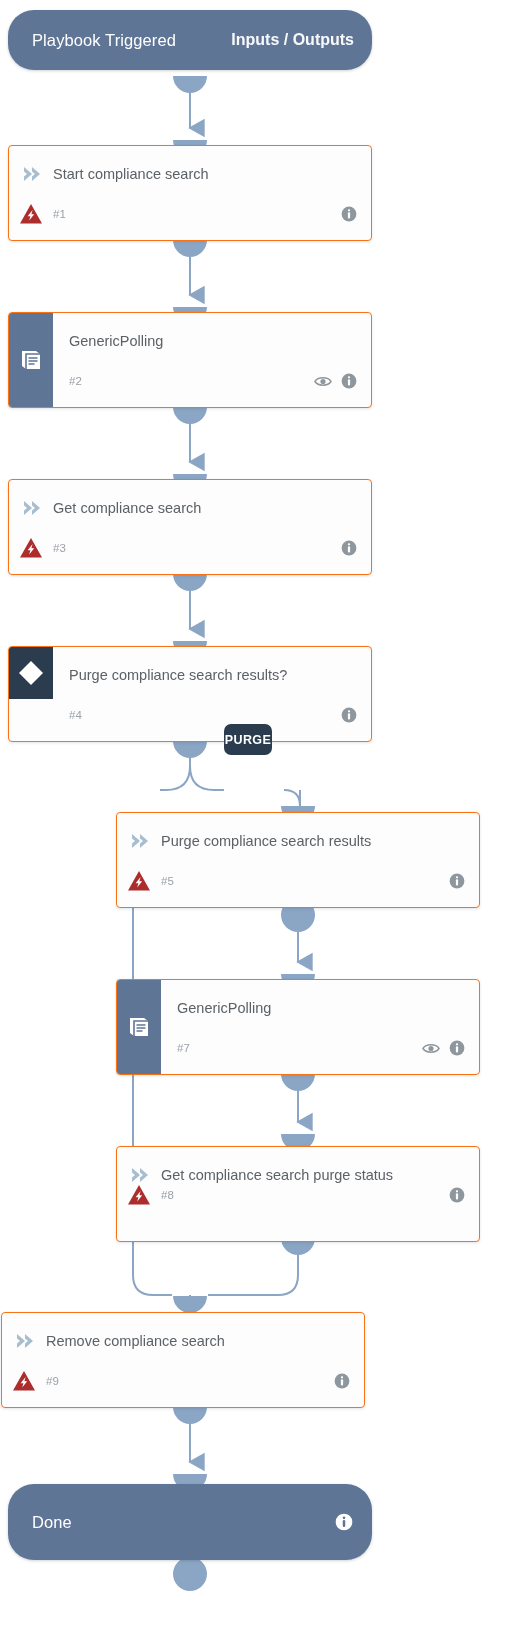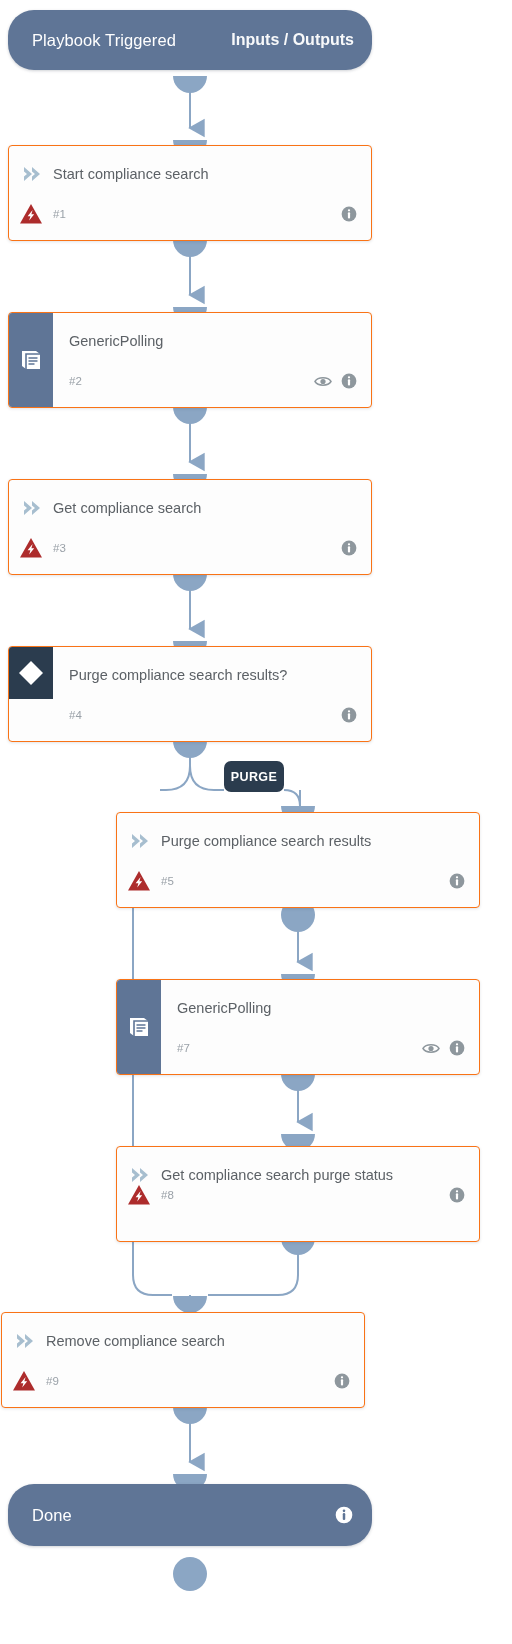--- a/index.html
+++ b/index.html
@@ -361,21 +361,21 @@
               <circle cx="8" cy="8" r="7.4" fill="#8e979d"></circle>
               <circle cx="8" cy="4.3" r="1.15" fill="#ffffff"></circle>
               <rect x="6.9" y="6.3" width="2.2" height="6.2" rx="1" fill="#ffffff"></rect>
             </svg>
           </span>
         </span>
       </div>
     </div>
   </div>
 
-  <div class="badge badge-purge" style="left:224px; top:761px; width:60px;align-items:center;">
+  <div class="badge badge-purge" style="left:224px; top:724px; width:48px;align-items:center;">
     <span>PURGE</span>
   </div>
   <div class="badge badge-else" style="left:126px; top:819px; width:52px;">
     <span>ELSE</span>
   </div>
 
   <div class="card" style="left:116px; top:812px; width:364px; height:96px;">
     <div class="card-body">
       <div class="card-head">
         <div class="card-icon-slot">
@@ -498,21 +498,21 @@
               <circle cx="8" cy="8" r="7.4" fill="#8e979d"></circle>
               <circle cx="8" cy="4.3" r="1.15" fill="#ffffff"></circle>
               <rect x="6.9" y="6.3" width="2.2" height="6.2" rx="1" fill="#ffffff"></rect>
             </svg>
           </span>
         </span>
       </div>
     </div>
   </div>
 
-  <div class="pill" style="left:8px; top:1484px; width:364px; height:62px;">
+  <div class="pill" style="left:8px; top:1484px; width:364px; height:76px;">
     <span class="pill-title">Done</span>
     <span class="pill-info">
       <svg width="18" height="18" viewBox="0 0 16 16">
         <circle cx="8" cy="8" r="7.4" fill="#ffffff"></circle>
         <circle cx="8" cy="4.3" r="1.15" fill="#5f7596"></circle>
         <rect x="6.9" y="6.3" width="2.2" height="6.2" rx="1" fill="#5f7596"></rect>
       </svg>
     </span>
   </div>
 

